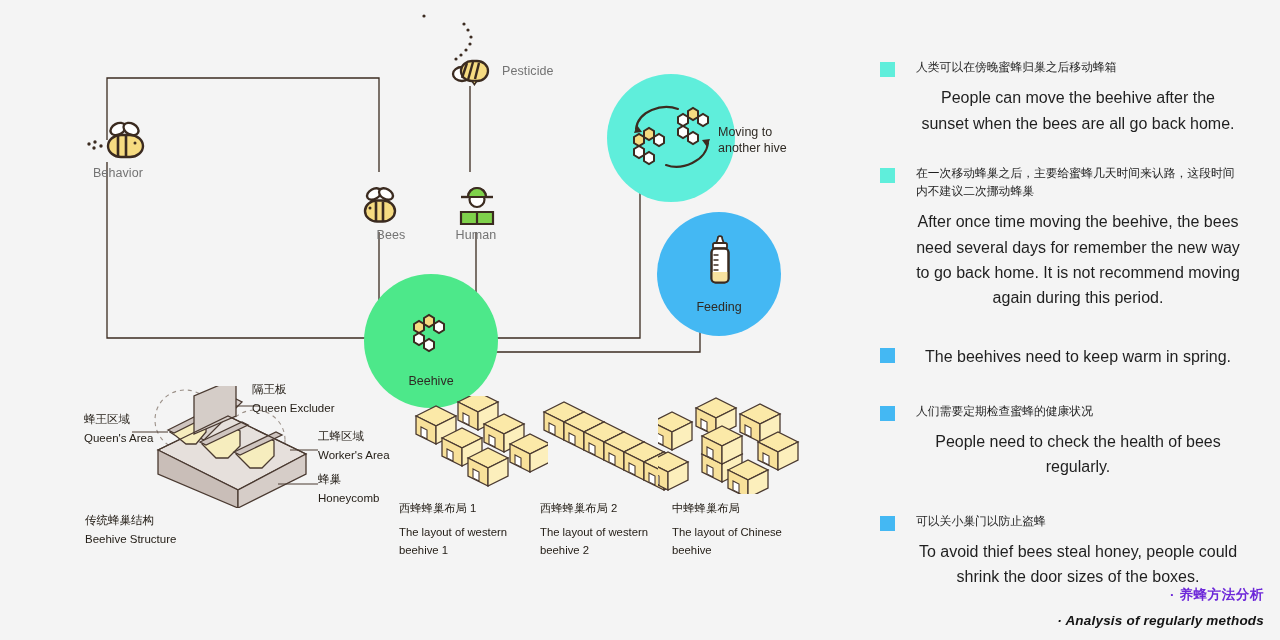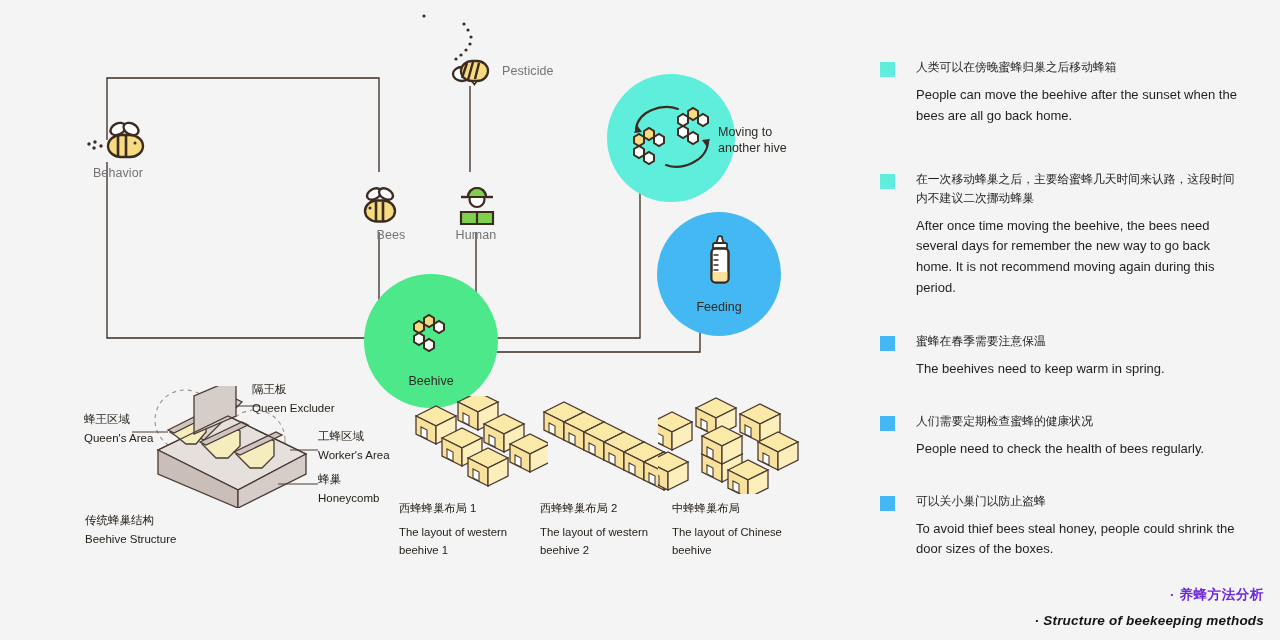--- a/index.html
+++ b/index.html
@@ -44,22 +44,23 @@
     position:absolute; left:0; top:4px;
     width:15px; height:15px;
   }
   .legend-cn {
     margin-left:36px;
     font-size:11.8px; line-height:1.55;
     color:#1f1f1f;
   }
   .legend-en {
     margin-left:36px; margin-top:9px;
-    font-size:13px; line-height:1.58;
+    font-size:16px; line-height:1.58;
     color:#1f1f1f;
+    text-align:center;
   }
 
   
   #title-block {
     position:absolute; right:16px; bottom:12px;
     text-align:right;
   }
   #title-cn { font-size:13.5px; font-weight:bold; color:#6d28d9; letter-spacing:.6px; }
   #title-en { font-size:13.5px; font-weight:bold; font-style:italic; color:#141414; margin-top:9px; letter-spacing:.2px; }
   .tdot { font-weight:bold; }
@@ -359,35 +360,34 @@
     <span class="cn">西蜂蜂巢布局 2</span>
     <span class="en">The layout of western beehive 2</span>
   </div>
   <div class="layout-cap" style="left:672px; top:500px;">
     <span class="cn">中蜂蜂巢布局</span>
     <span class="en">The layout of Chinese beehive</span>
   </div>
 
   <div id="legend">
 
-    <div class="legend-item" style="margin-bottom:44px;">
+    <div class="legend-item" style="margin-bottom:28px;">
       <span class="legend-sw" style="background:#5FEEDB;"></span>
       <div class="legend-cn">人类可以在傍晚蜜蜂归巢之后移动蜂箱</div>
       <div class="legend-en">People can move the beehive after the sunset when the bees are all go back home.</div>
     </div>
 
     <div class="legend-item" style="margin-bottom:34px;">
       <span class="legend-sw" style="background:#5FEEDB;"></span>
       <div class="legend-cn">在一次移动蜂巢之后，主要给蜜蜂几天时间来认路，这段时间内不建议二次挪动蜂巢</div>
       <div class="legend-en">After once time moving the beehive, the bees need several days for remember the new way to go back home. It is not recommend moving again during this period.</div>
     </div>
 
     <div class="legend-item" style="margin-bottom:32px;">
       <span class="legend-sw" style="background:#44B8F3;"></span>
-      <div class="legend-cn">蜜蜂在春季需要注意保温</div>
       <div class="legend-en">The beehives need to keep warm in spring.</div>
     </div>
 
     <div class="legend-item" style="margin-bottom:32px;">
       <span class="legend-sw" style="background:#44B8F3;"></span>
       <div class="legend-cn">人们需要定期检查蜜蜂的健康状况</div>
       <div class="legend-en">People need to check the health of bees regularly.</div>
     </div>
 
     <div class="legend-item">
@@ -398,17 +398,17 @@
 
   </div>
 
   <div id="title-block">
     <div id="title-cn">
       <span class="tdot">·</span>
       <span>养蜂方法分析</span>
     </div>
     <div id="title-en">
       <span class="tdot">·</span>
-      <span>Structure of beekeeping methods</span>
+      <span>Analysis of regularly methods</span>
     </div>
   </div>
 
 </div>
 
 </body></html>

